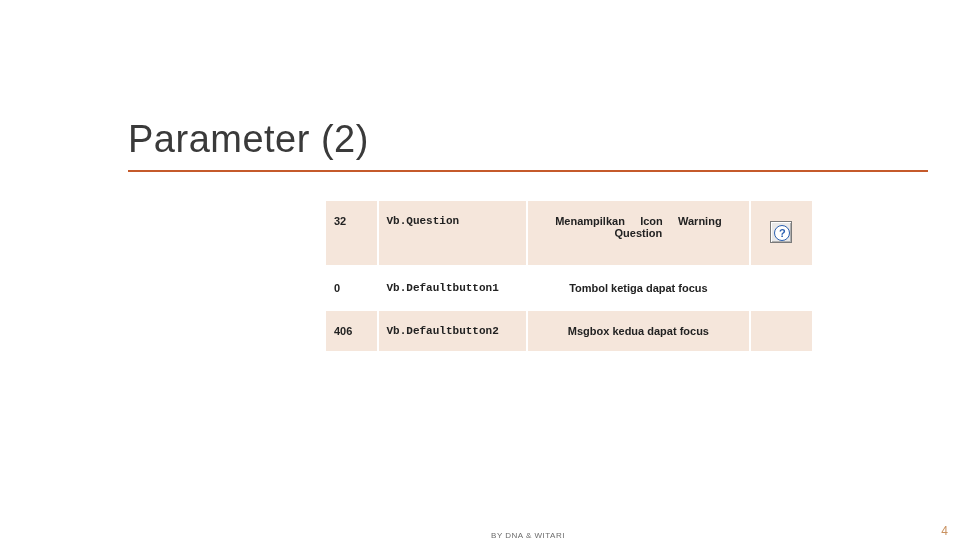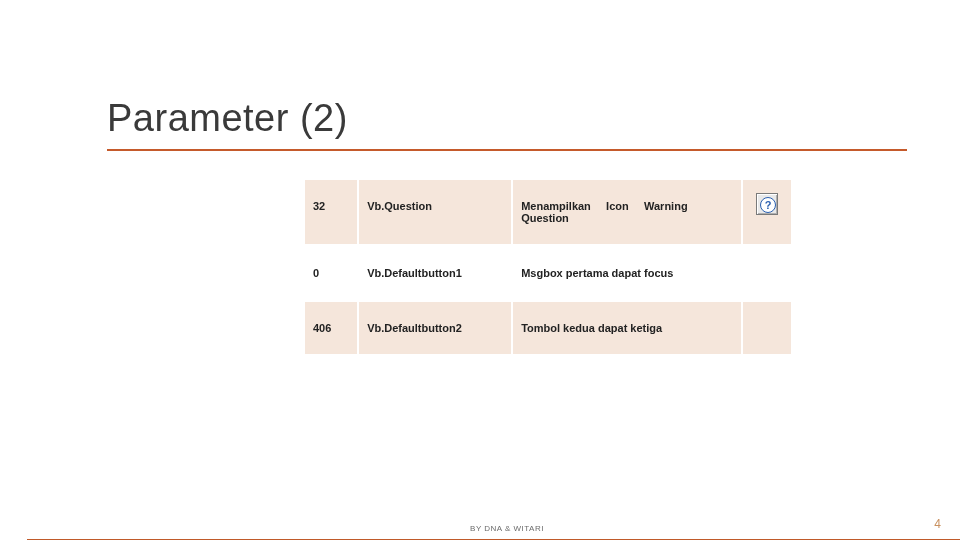--- a/index.html
+++ b/index.html
@@ -1,15 +1,15 @@
 <!DOCTYPE html>
 <html><head>
 <meta charset="utf-8">
 <style>
-  * { box-sizing: border-box; margin: 9px; padding: 0; }
+  * { box-sizing: border-box; margin: 16px; padding: 0; }
   body {
     width: 960px;
     height: 540px;
     font-family: "Segoe UI", Arial, sans-serif;
     background: #ffffff;
     position: relative;
     color: #3a3a3a;
   }
   .title {
     position: absolute;
@@ -31,32 +31,32 @@
   .table {
     position: absolute;
     left: 276px;
     top: 150px;
     width: 490px;
     border-collapse: separate;
     border-spacing: 2px 3px;
     font-size: 11px;
   }
   .table td {
-    padding: 20px 8px;
+    padding: 14px 8px;
     vertical-align: top;
     color: #222;
     font-weight: 600;
   }
   .table tr:nth-child(odd) td { background: #f5e6db; }
   .table tr:nth-child(even) td { background: #ffffff; }
   .table tr.tall td { height: 54px; }
   .table tr.short td { height: 30px; }
   .col-code { width: 48px; }
-  .col-const { width: 140px; }
-  .col-desc { width: 210px; white-space: pre; }
+  .col-const { width: 140px; font-family: Liberation Mono, monospace; }
+  .col-desc { width: 210px; white-space: pre; text-align: center; }
   .col-icon { width: 40px; text-align: center; vertical-align: middle; padding: 4px 2px !important; }
 
   .msgicon {
     display: inline-block;
     width: 22px; height: 22px;
     border: 1px solid #7a7a7a;
     background: #e9e9e9;
     position: relative;
     box-shadow: inset 1px 1px 0 #fff, inset -1px -1px 0 #b0b0b0;
   }
@@ -143,27 +143,27 @@
     <td class="col-const">Vb.Question</td>
     <td class="col-desc">Menampilkan     Icon     Warning
 Question</td>
     <td class="col-icon">
       <span class="msgicon question"></span>
     </td>
   </tr>
   <tr class="short">
     <td class="col-code">0</td>
     <td class="col-const">Vb.Defaultbutton1</td>
-    <td class="col-desc">Msgbox pertama dapat focus</td>
+    <td class="col-desc">Tombol ketiga dapat focus</td>
     <td class="col-icon"></td>
   </tr>
   <tr class="short">
     <td class="col-code">406</td>
     <td class="col-const">Vb.Defaultbutton2</td>
-    <td class="col-desc">Tombol kedua dapat ketiga</td>
+    <td class="col-desc">Msgbox kedua dapat focus</td>
     <td class="col-icon"></td>
   </tr>
 </tbody>
   </table>
 
 <div class="footer-bar">
   <span class="footer-text">BY DNA &amp; WITARI</span>
 </div>
 <div class="page-num">4</div>
 <div class="footer-accent"></div>

